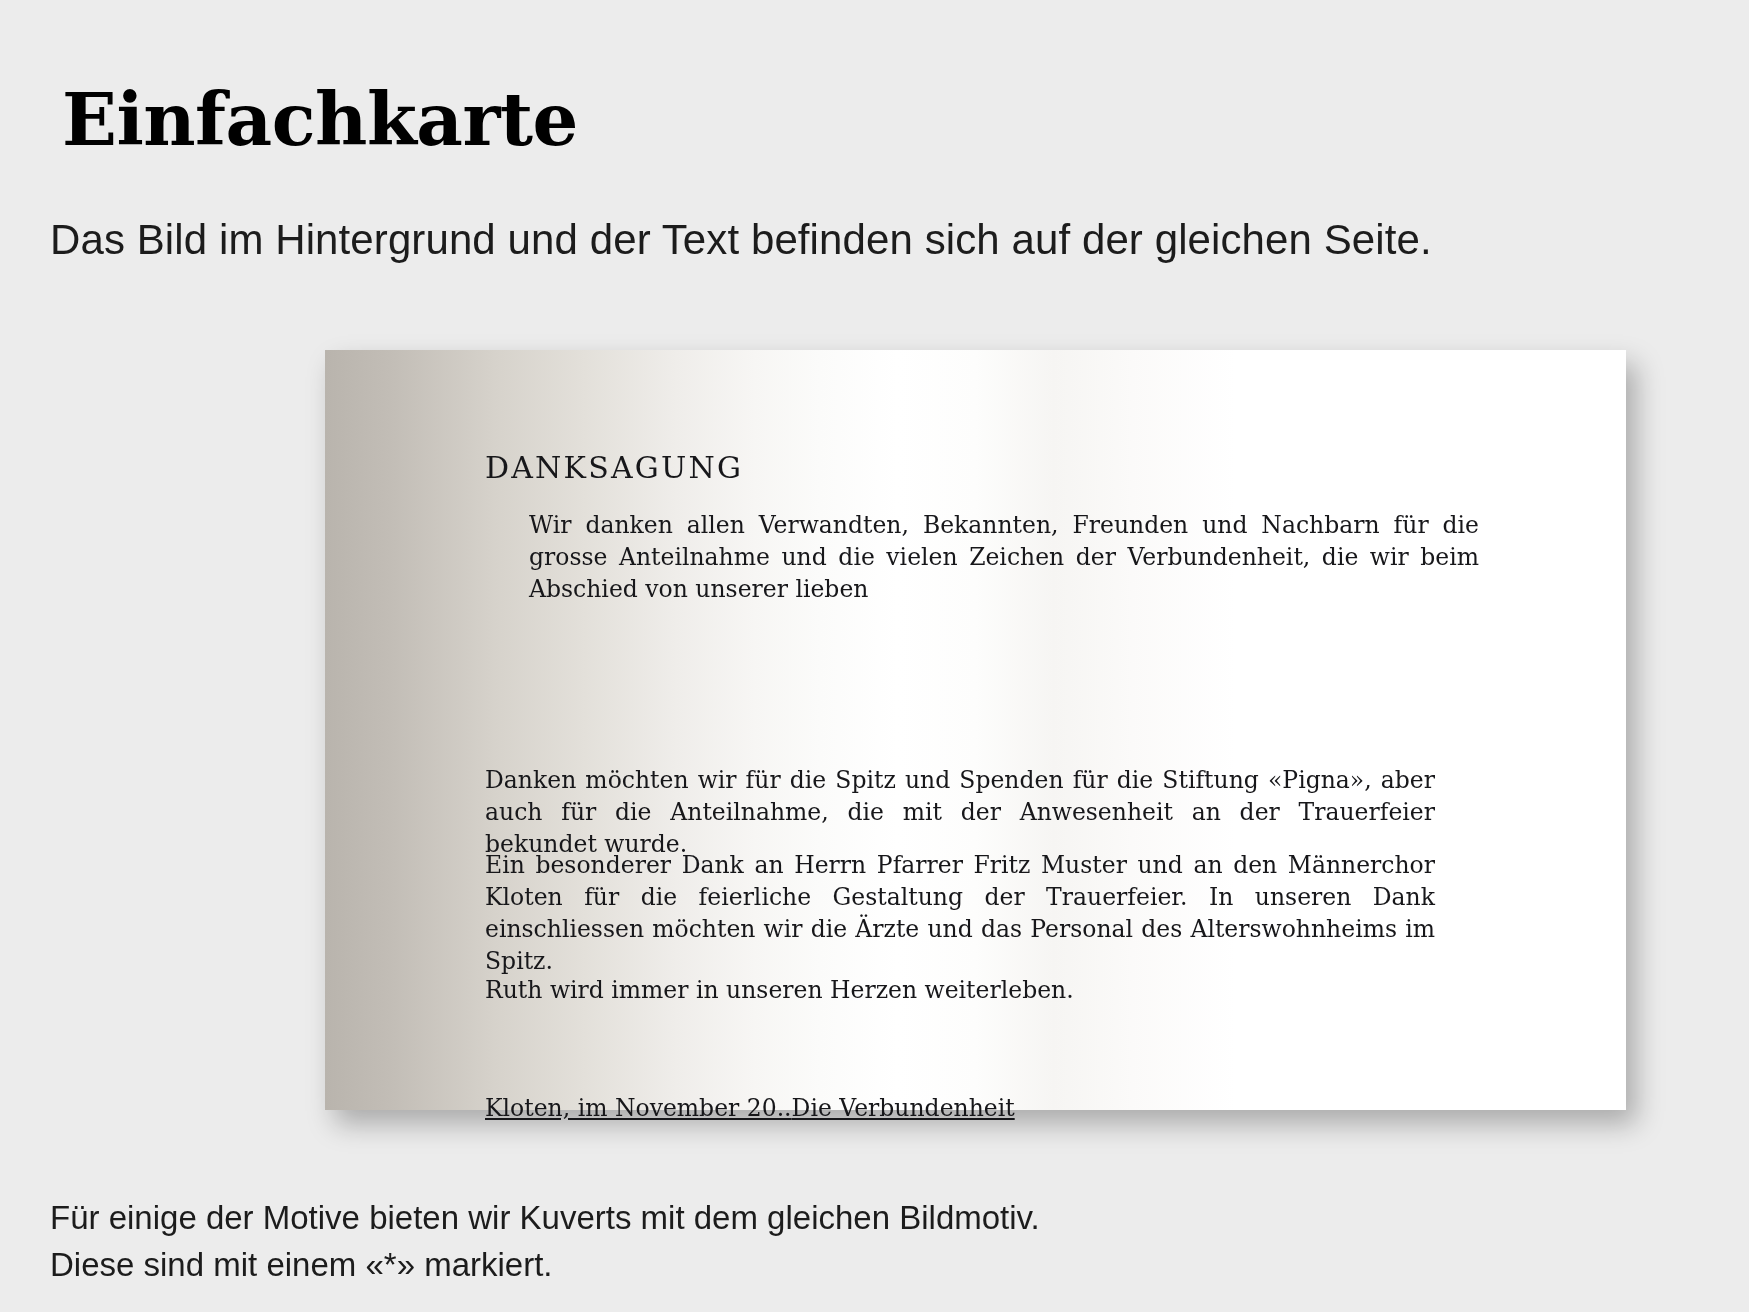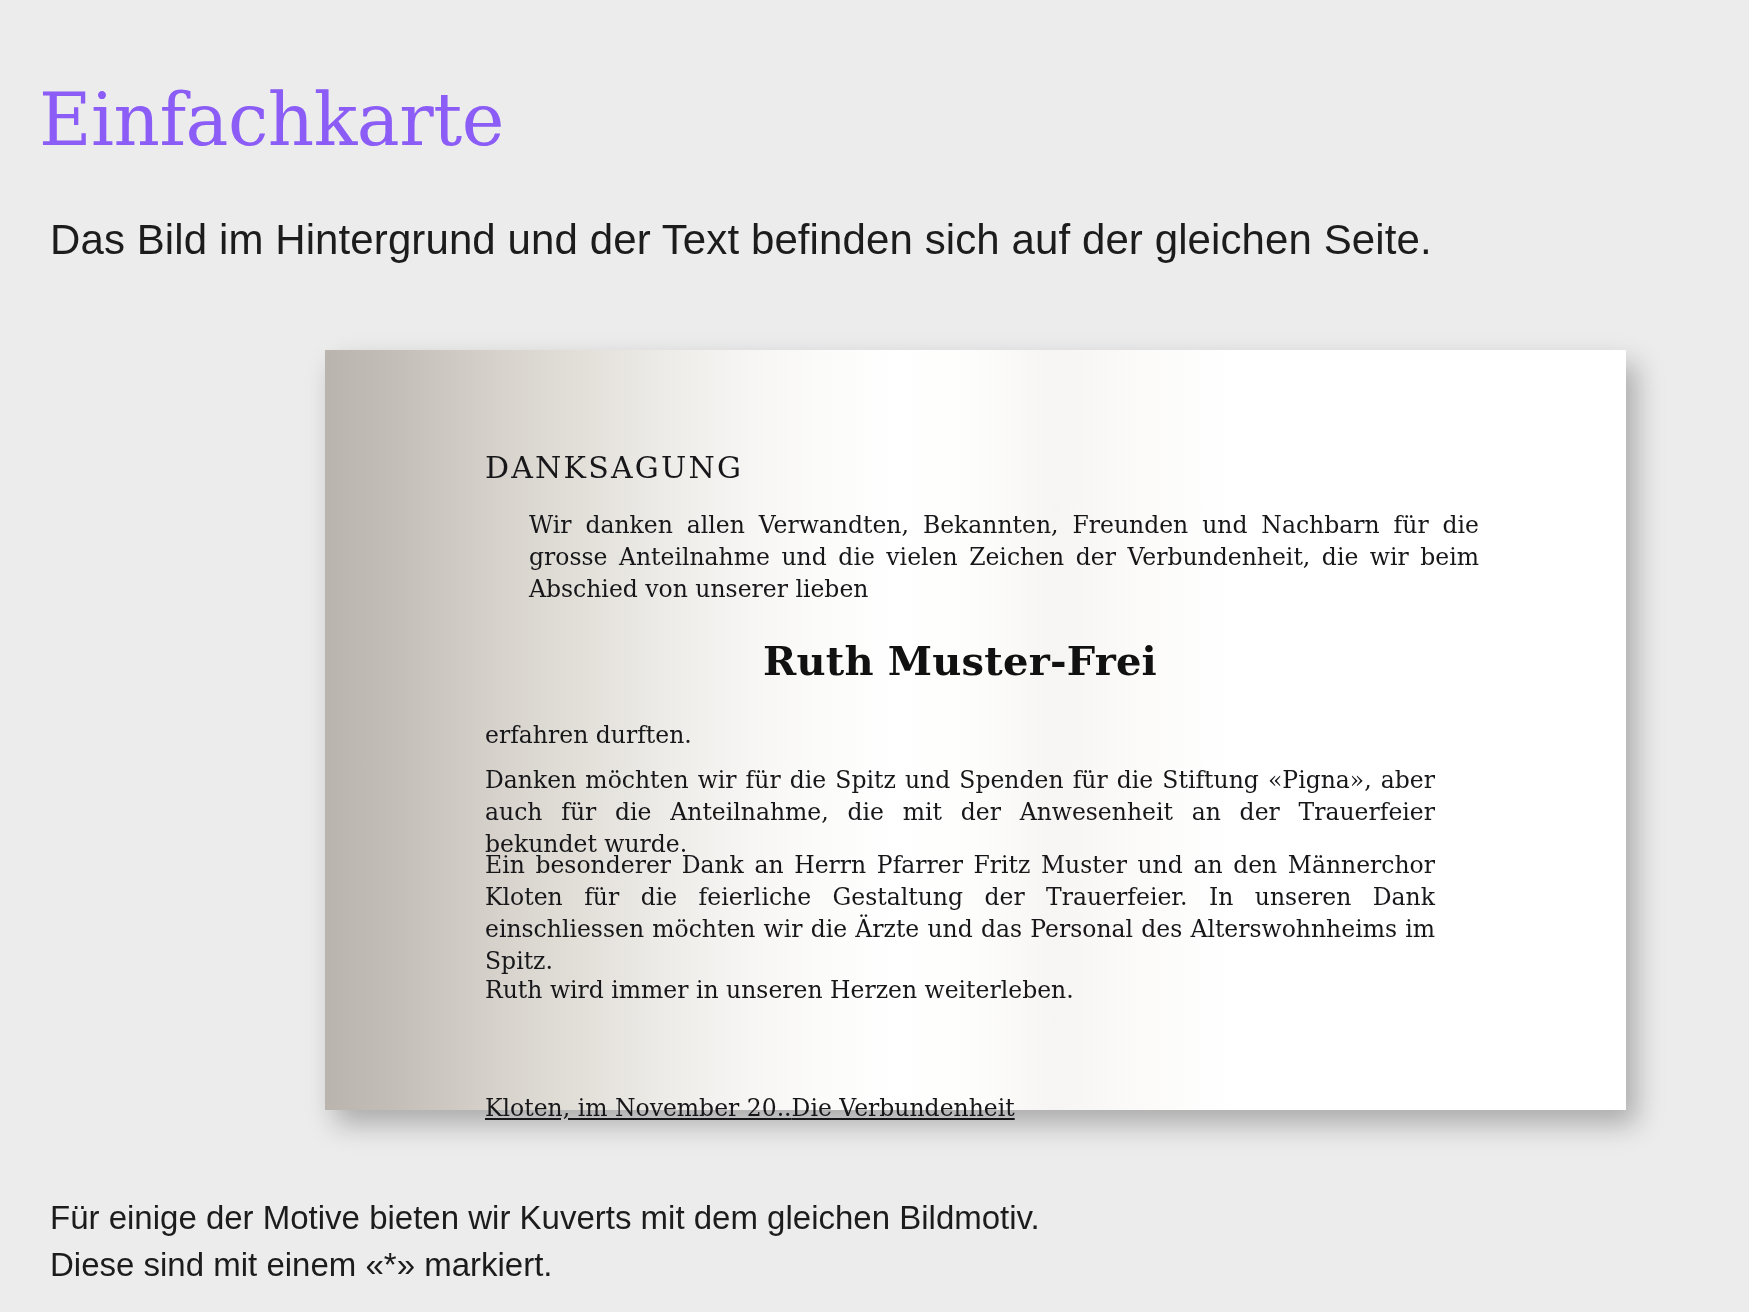--- a/index.html
+++ b/index.html
@@ -18,27 +18,27 @@
 
   .page {
     position: relative;
     width: 1749px;
     height: 1312px;
     box-sizing: border-box;
   }
 
   .page-title {
     position: absolute;
-    left: 39px;
+    left: 62px;
     top: 36px;
     font-family: "DejaVu Serif", "Liberation Serif", serif;
     font-size: 72px;
-    font-weight: 400;
+    font-weight: 700;
     letter-spacing: -0.5px;
-    color: #8b5cf6;
+    color: #000000;
     line-height: 1;
   }
 
   .subtitle {
     position: absolute;
     left: 50px;
     top: 216px;
     font-size: 42px;
     font-weight: 400;
     color: #1c1c1c;
@@ -156,23 +156,21 @@
   <div class="subtitle">Das Bild im Hintergrund und der Text befinden sich auf der gleichen Seite.</div>
 
   <div class="card-wrap">
     <div class="card">
       <div class="card-inner">
 
         <div class="dank-heading">DANKSAGUNG</div>
 
         <div class="para p1">Wir danken allen Verwandten, Bekannten, Freunden und Nachbarn für die grosse Anteilnahme und die vielen Zeichen der Verbundenheit, die wir beim Abschied von unserer lieben</div>
 
-        <div class="deceased-name">Ruth Muster-Frei</div>
 
-        <div class="para p2">erfahren durften.</div>
 
         <div class="para p3">Danken möchten wir für die Spitz und Spenden für die Stiftung «Pigna», aber auch für die Anteilnahme, die mit der Anwesenheit an der Trauerfeier bekundet wurde.</div>
 
         <div class="para p4">Ein besonderer Dank an Herrn Pfarrer Fritz Muster und an den Männerchor Kloten für die feierliche Gestaltung der Trauerfeier. In unseren Dank einschliessen möchten wir die Ärzte und das Personal des Alterswohnheims im Spitz.</div>
 
         <div class="para p5">Ruth wird immer in unseren Herzen weiterleben.</div>
 
         <div class="footer-row">
           <span>Kloten, im November 20..</span>
           <span>Die Verbundenheit</span>

